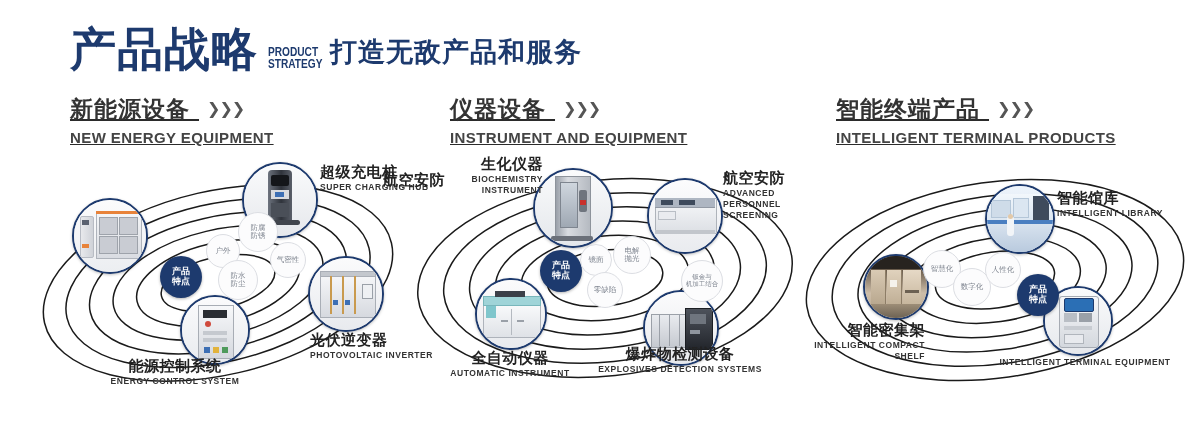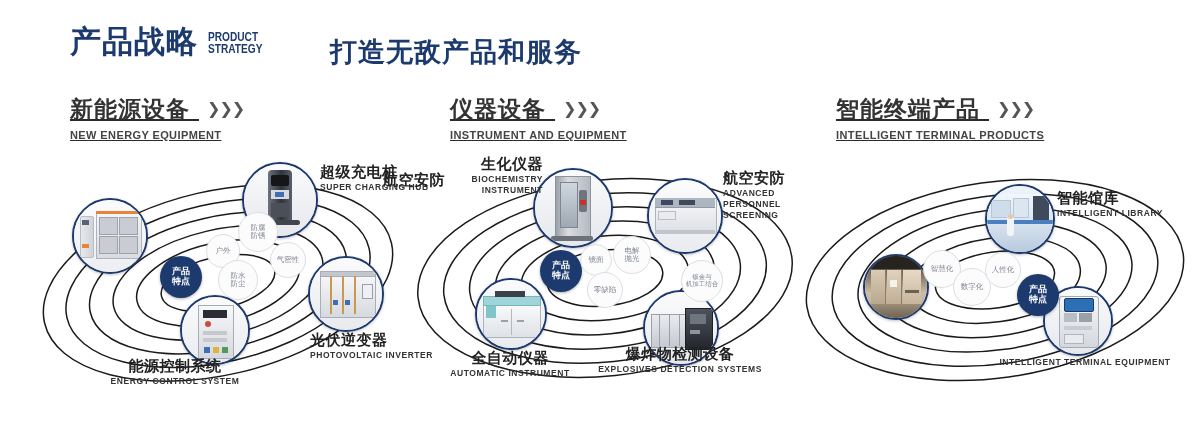--- a/index.html
+++ b/index.html
@@ -7,21 +7,21 @@
   body{
     width:1200px;height:422px;overflow:hidden;position:relative;
     font-family:"Liberation Sans","DejaVu Sans",sans-serif;
     color:#2b2b2b;
   }
   .page{position:relative;width:1200px;height:422px;background:#fff;}
 
   
   .hero{position:absolute;left:70px;top:26px;display:flex;align-items:flex-end;gap:0;}
   .hero-cn{
-    font-size:31px;font-weight:bold;color:#1d3a6e;letter-spacing:1px;
+    font-size:46px;font-weight:bold;color:#1d3a6e;letter-spacing:1px;
     line-height:1;font-family:"DejaVu Sans","Liberation Sans",sans-serif;
   }
   .hero-en{
     margin-left:10px;margin-bottom:2px;color:#1d3a6e;font-weight:bold;
     font-size:13px;line-height:12px;letter-spacing:0px;
     transform:scaleX(.78);transform-origin:left bottom;
     font-family:"Liberation Sans",sans-serif;
   }
   .hero-en div{white-space:nowrap;}
   .hero-sub{
@@ -34,21 +34,21 @@
   .sec-title{position:absolute;text-decoration:underline;}
   .sec-title .cn{
     font-size:23px;font-weight:bold;color:#333;letter-spacing:1px;
     font-family:"DejaVu Sans","Liberation Sans",sans-serif;white-space:nowrap;
   }
   .sec-title .arrows{
     display:inline-block;margin-left:8px;color:#555;font-size:16px;
     letter-spacing:-1px;vertical-align:3px;font-weight:bold;
   }
   .sec-title .en{
-    margin-top:4px;font-size:11px;font-weight:bold;color:#444;
+    margin-top:4px;font-size:15px;font-weight:bold;color:#444;
     letter-spacing:.4px;white-space:nowrap;
   }
 
   
   .group{position:absolute;top:150px;width:400px;height:260px;}
   .orbit-svg{position:absolute;left:0;top:0;}
 
   
   .node{
     position:absolute;border-radius:50%;
@@ -373,20 +373,24 @@
       <div class="ph" style="background:linear-gradient(180deg,#2e2a26 0%,#6a5c4c 22%,#cdbda8 60%,#b7a68f 100%);">
         <div class="dev" style="left:0;top:0;width:62px;height:13px;background:#27231f;"></div>
         <div class="dev" style="left:6px;top:14px;width:14px;height:34px;background:linear-gradient(180deg,#d9cab4,#b9a88f);border-right:1px solid #8d7d66;"></div>
         <div class="dev" style="left:22px;top:14px;width:14px;height:34px;background:linear-gradient(180deg,#e0d2bd,#c0af96);border-right:1px solid #8d7d66;"></div>
         <div class="dev" style="left:38px;top:14px;width:18px;height:34px;background:linear-gradient(180deg,#e6d9c6,#c7b69d);"></div>
         <div class="dev" style="left:25px;top:24px;width:7px;height:7px;background:#f5f2ec;"></div>
         <div class="dev" style="left:40px;top:34px;width:14px;height:3px;background:#6d6152;"></div>
         <div class="dev" style="left:0;top:48px;width:62px;height:14px;background:linear-gradient(180deg,#9d8d77,#6e6354);"></div>
       </div>
     </div>
+    <div class="nlabel rt" style="left:8px;top:172px;width:122px;">
+      <div class="cn">智能密集架</div>
+      <div class="en" style="white-space:normal;">INTELLIGENT COMPACT SHELF</div>
+    </div>
 
     <div class="node" style="left:248px;top:136px;width:66px;height:66px;">
       <div class="ph" style="background:linear-gradient(180deg,#fafbfc 0%,#e6e8ec 100%);">
         <div class="dev" style="left:14px;top:8px;width:38px;height:50px;background:linear-gradient(180deg,#f6f7f9,#d4d8de);border:1px solid #a6abb3;border-radius:3px;"></div>
         <div class="dev" style="left:19px;top:10px;width:28px;height:12px;background:#2b6fb5;border:1px solid #1d3a6e;border-radius:2px;"></div>
         <div class="dev" style="left:19px;top:25px;width:13px;height:9px;background:#b9bec5;"></div>
         <div class="dev" style="left:34px;top:25px;width:13px;height:9px;background:#9aa0a8;"></div>
         <div class="dev" style="left:19px;top:38px;width:28px;height:4px;background:#c8ccd2;"></div>
         <div class="dev" style="left:19px;top:46px;width:18px;height:8px;background:#e8eaee;border:1px solid #b0b5bc;"></div>
       </div>

